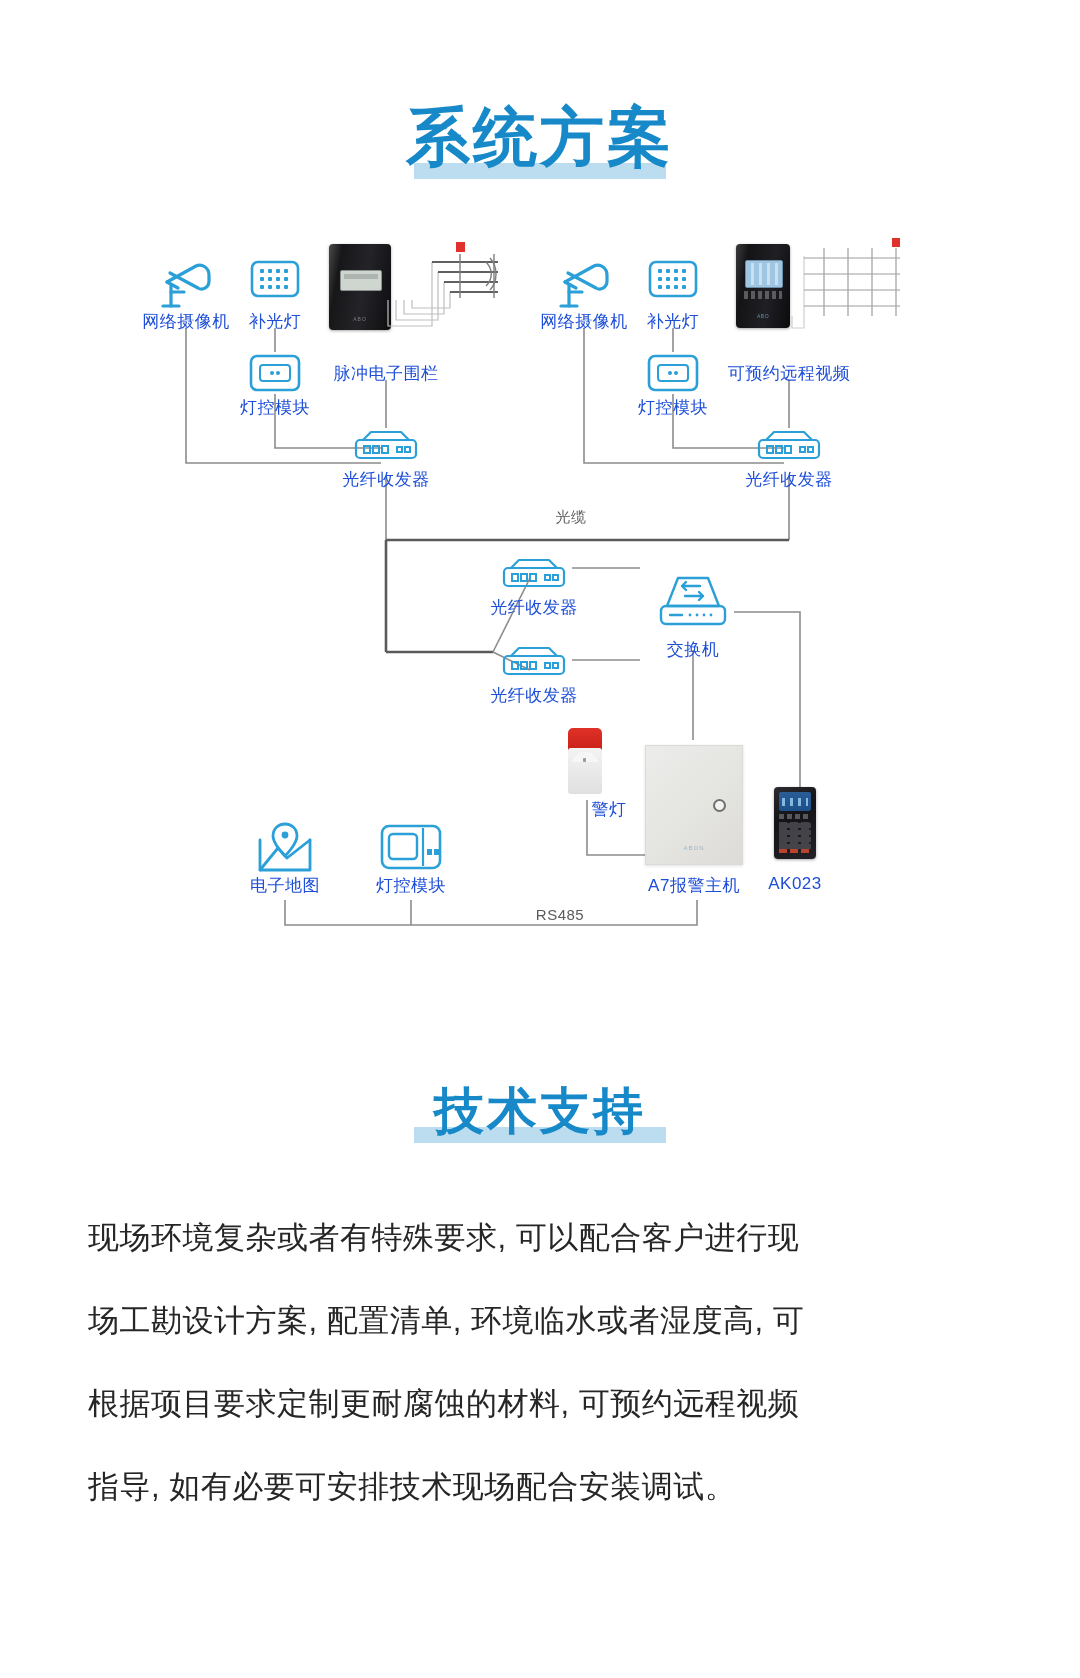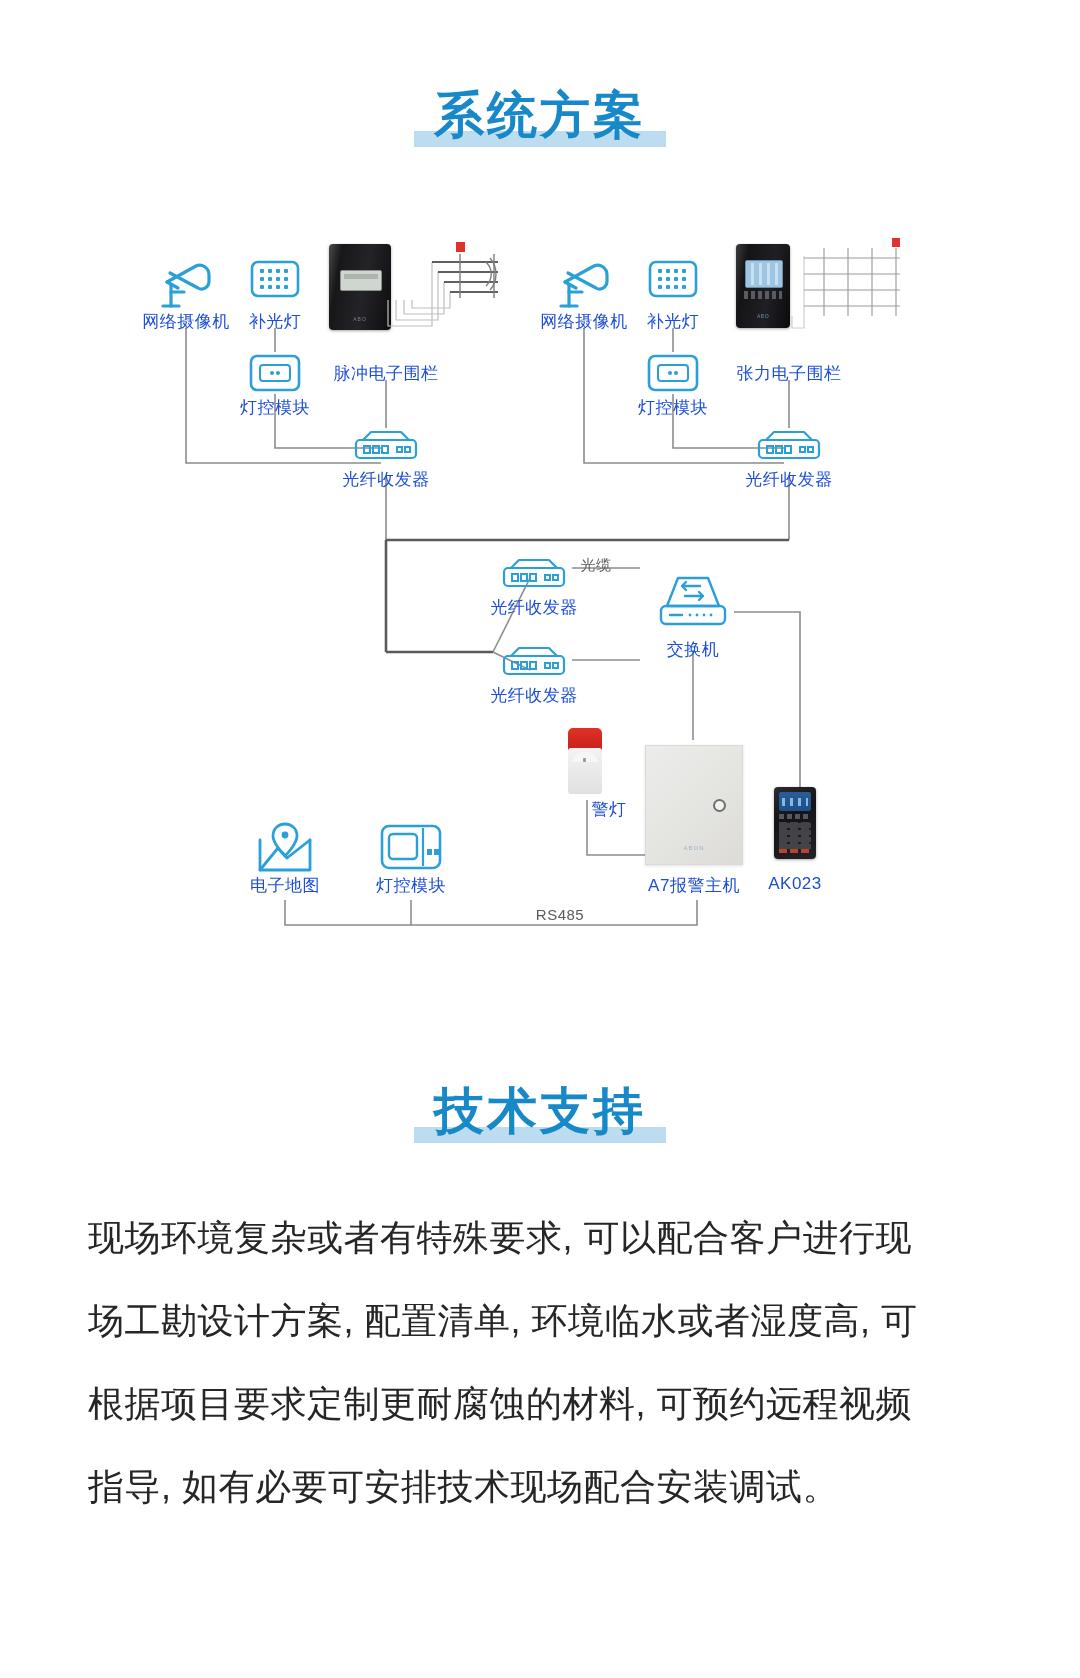--- a/index.html
+++ b/index.html
@@ -33,21 +33,21 @@
     padding: 0 4px;
     z-index: 2;
   }
   .heading .hbar {
     position: absolute;
     left: 50%;
     transform: translateX(-50%);
     background: #bcdcf0;
     z-index: 1;
   }
-  #heading-system { top: 82px; font-size: 50px; }
+  #heading-system { top: 94px; font-size: 64px; }
   #heading-system .hbar { bottom: 2px; width: 252px; height: 16px; }
   #heading-support { top: 1078px; font-size: 50px; }
   #heading-support .hbar { bottom: 2px; width: 252px; height: 16px; }
 
   
   #diagram {
     position: absolute;
     left: 0; top: 200px;
     width: 1080px; height: 790px;
   }
@@ -213,21 +213,21 @@
 
   
   .fence-pulse { position: absolute; }
   .fence-tension { position: absolute; }
 
   
   #support-body {
     position: absolute;
     left: 88px; top: 1196px;
     width: 910px;
-    font-size: 36px;
+    font-size: 31px;
     line-height: 83px;
     color: #262626;
     letter-spacing: 0.5px;
   }
   #support-body p { margin: 0; }
 </style>
 </head>
 <body>
 
 <div class="page">
@@ -438,38 +438,38 @@
         <path d="M14 38 L110 38"></path>
         <path d="M14 54 L110 54"></path>
         <path d="M14 70 L110 70"></path>
         <path d="M34 12 L34 80"></path>
         <path d="M58 12 L58 80"></path>
         <path d="M82 12 L82 80"></path>
         <path d="M106 12 L106 80"></path>
       </g>
       <rect x="102" y="2" width="8" height="9" fill="#e0322a"></rect>
     </svg>
-    <div class="nlabel" style="left:789px; top:162px;">张力电子围栏</div>
+    <div class="nlabel" style="left:789px; top:162px;">可预约远程视频</div>
 
     <div class="icon" style="left:789px; top:228px;">
       <svg width="70" height="36" viewBox="0 0 70 36" xmlns="http://www.w3.org/2000/svg">
         <path d="M12 12 L20 4 L50 4 L58 12 Z" fill="none" stroke="#2a9fd8" stroke-width="2.2" stroke-linejoin="round"></path>
         <rect x="5" y="12" width="60" height="18" rx="4" fill="none" stroke="#2a9fd8" stroke-width="2.2"></rect>
         <g fill="none" stroke="#2a9fd8" stroke-width="2">
           <rect x="13" y="18" width="6" height="7"></rect>
           <rect x="22" y="18" width="6" height="7"></rect>
           <rect x="31" y="18" width="6" height="7"></rect>
           <rect x="46" y="19" width="5" height="5"></rect>
           <rect x="54" y="19" width="5" height="5"></rect>
         </g>
       </svg>
     </div>
     <div class="nlabel" style="left:789px; top:268px;">光纤收发器</div>
 
-    <div class="clabel" style="left:596px; top:308px;margin-top:48px;">光缆</div>
+    <div class="clabel" style="left:571px; top:308px;">光缆</div>
 
     <div class="icon" style="left:534px; top:356px;">
       <svg width="70" height="36" viewBox="0 0 70 36" xmlns="http://www.w3.org/2000/svg">
         <path d="M12 12 L20 4 L50 4 L58 12 Z" fill="none" stroke="#2a9fd8" stroke-width="2.2" stroke-linejoin="round"></path>
         <rect x="5" y="12" width="60" height="18" rx="4" fill="none" stroke="#2a9fd8" stroke-width="2.2"></rect>
         <g fill="none" stroke="#2a9fd8" stroke-width="2">
           <rect x="13" y="18" width="6" height="7"></rect>
           <rect x="22" y="18" width="6" height="7"></rect>
           <rect x="31" y="18" width="6" height="7"></rect>
           <rect x="46" y="19" width="5" height="5"></rect>

